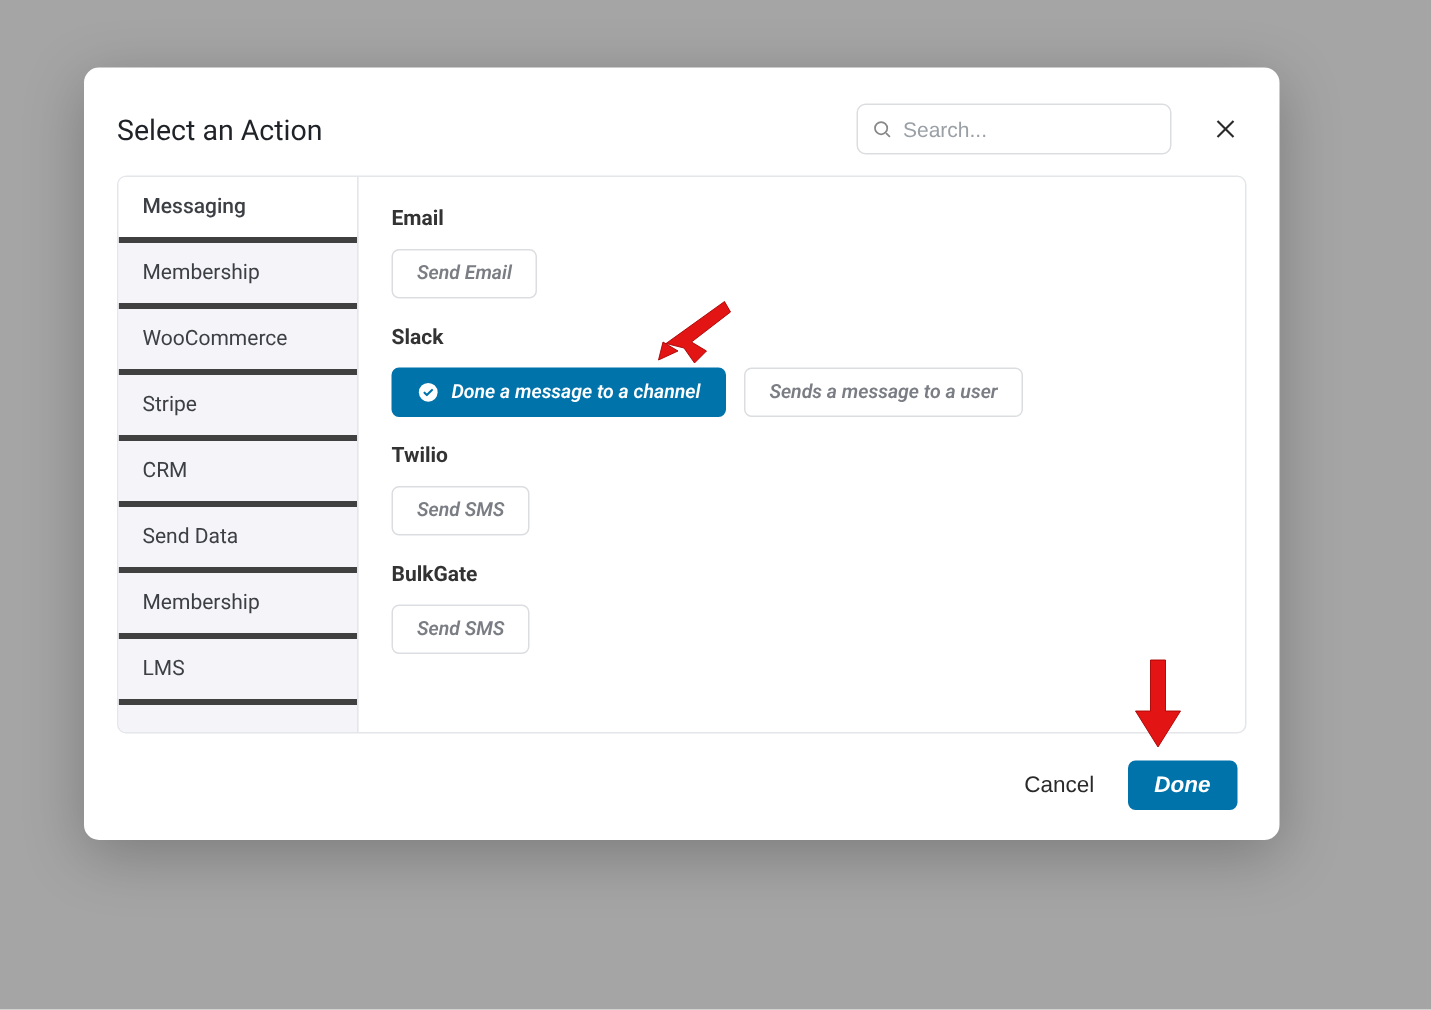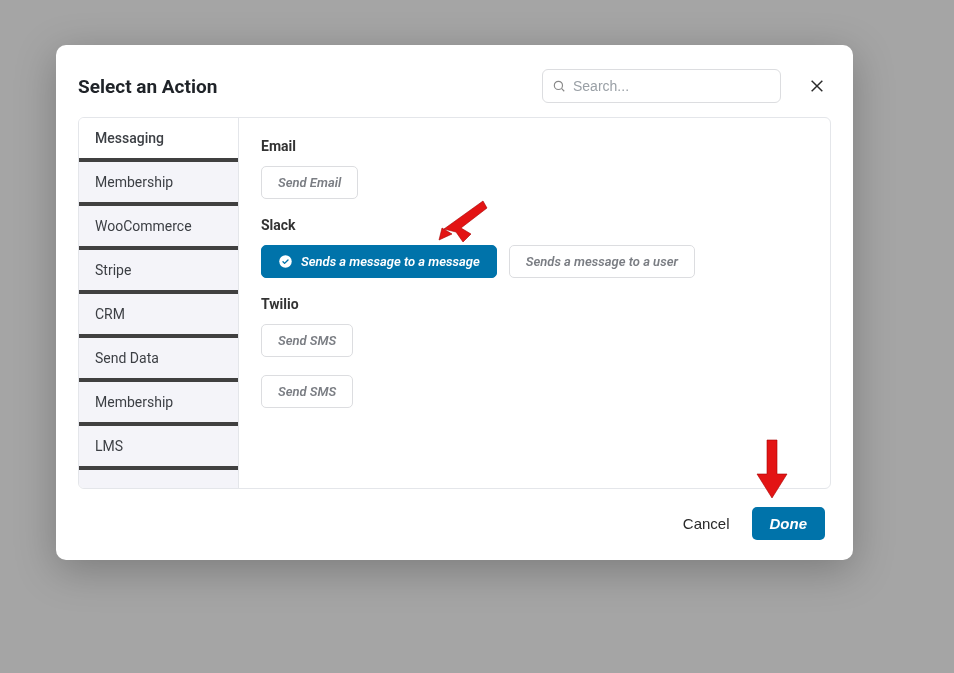--- a/index.html
+++ b/index.html
@@ -24,27 +24,27 @@
       flex-direction: column;
     }
     .modal-header {
       display: flex;
       align-items: center;
       padding: 24px 22px 14px 22px;
       gap: 12px;
     }
     .modal-title {
       font-size: 19px;
-      font-weight: 700;
+      font-weight: 400;
       color: #1f2328;
       flex: 1;
     }
     .search-wrap {
       position: relative;
-      width: 239px;
+      width: 210px;
     }
     .search-icon {
       position: absolute;
       left: 10px;
       top: 50%;
       transform: translateY(-50%);
       width: 14px;
       height: 14px;
       color: #888;
     }
@@ -212,34 +212,35 @@
           </div>
       </div>
 
       <div class="group-label">Slack</div>
       <div class="action-row">
         <div class="action-pill selected">
           <svg class="check-icon" viewBox="0 0 24 24" fill="#fff">
               <circle cx="12" cy="12" r="10"></circle>
               <path d="M8 12.5l2.5 2.5L16 9.5" stroke="#0073aa" stroke-width="2.2" fill="none" stroke-linecap="round" stroke-linejoin="round"></path>
             </svg>
-          <span>Sends a message to a message</span>
+          <span>Done a message to a channel</span>
         </div>
         <div class="action-pill">
             <span>Sends a message to a user</span>
           </div>
       </div>
 
       <div class="group-label">Twilio</div>
       <div class="action-row">
         <div class="action-pill">
             <span>Send SMS</span>
           </div>
       </div>
 
+      <div class="group-label">BulkGate</div>
       <div class="action-row">
         <div class="action-pill">
             <span>Send SMS</span>
           </div>
       </div>
     </div>
   </div>
 
   <div class="modal-footer">
     <button class="cancel-btn">Cancel</button>

